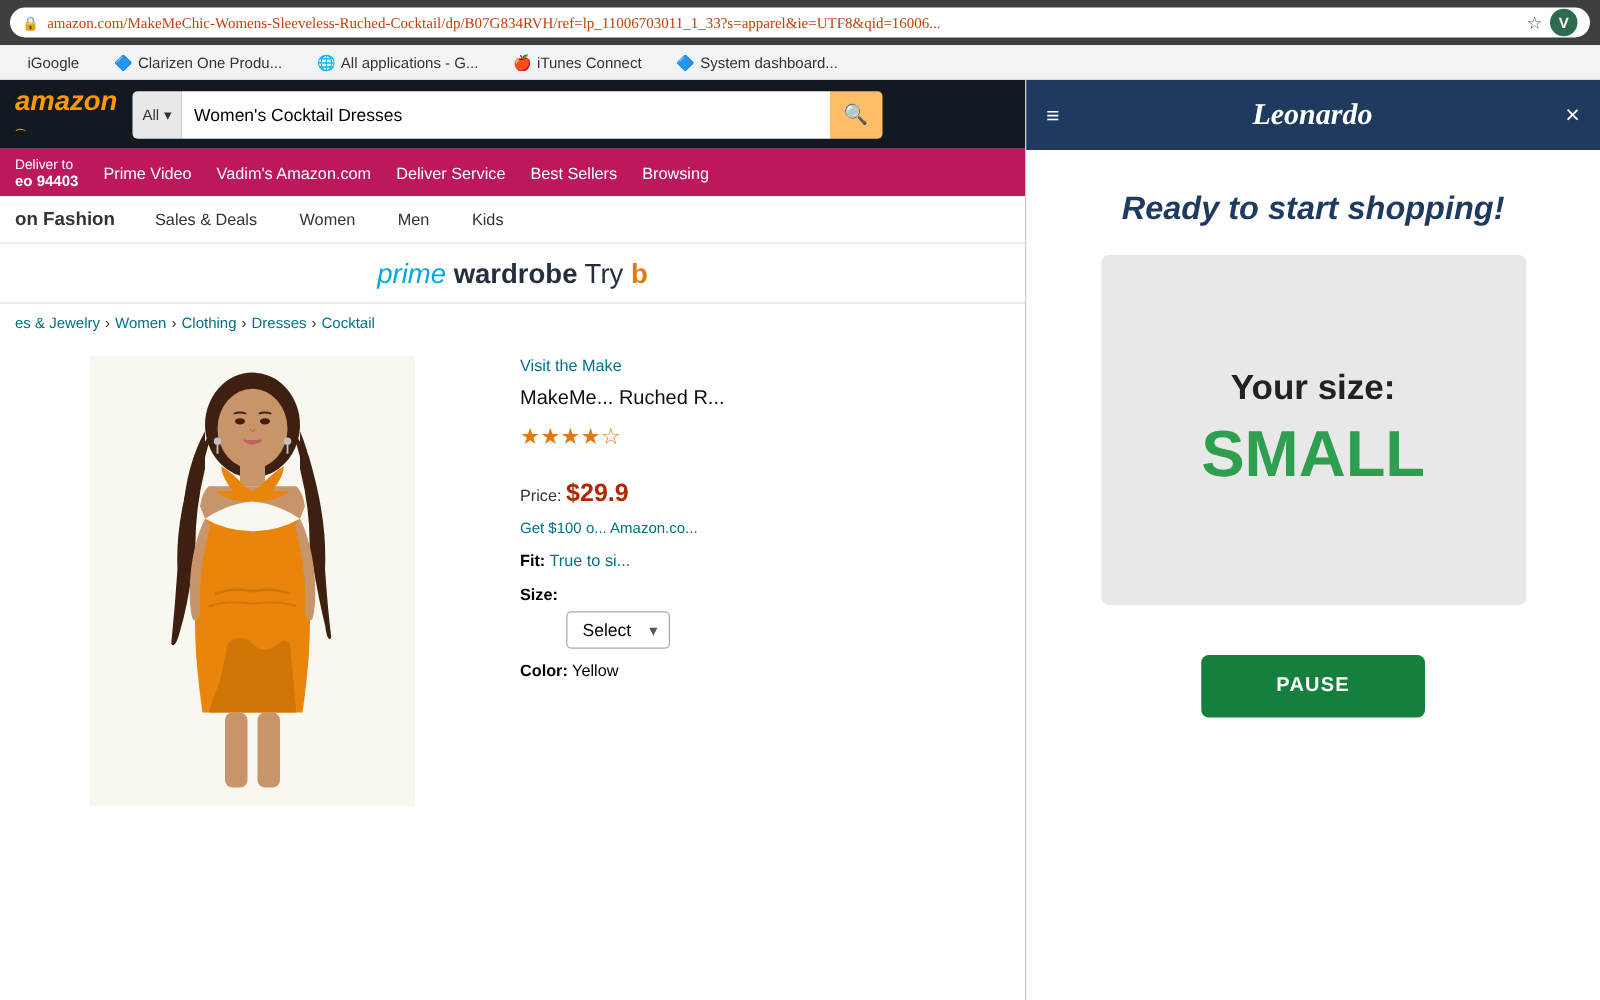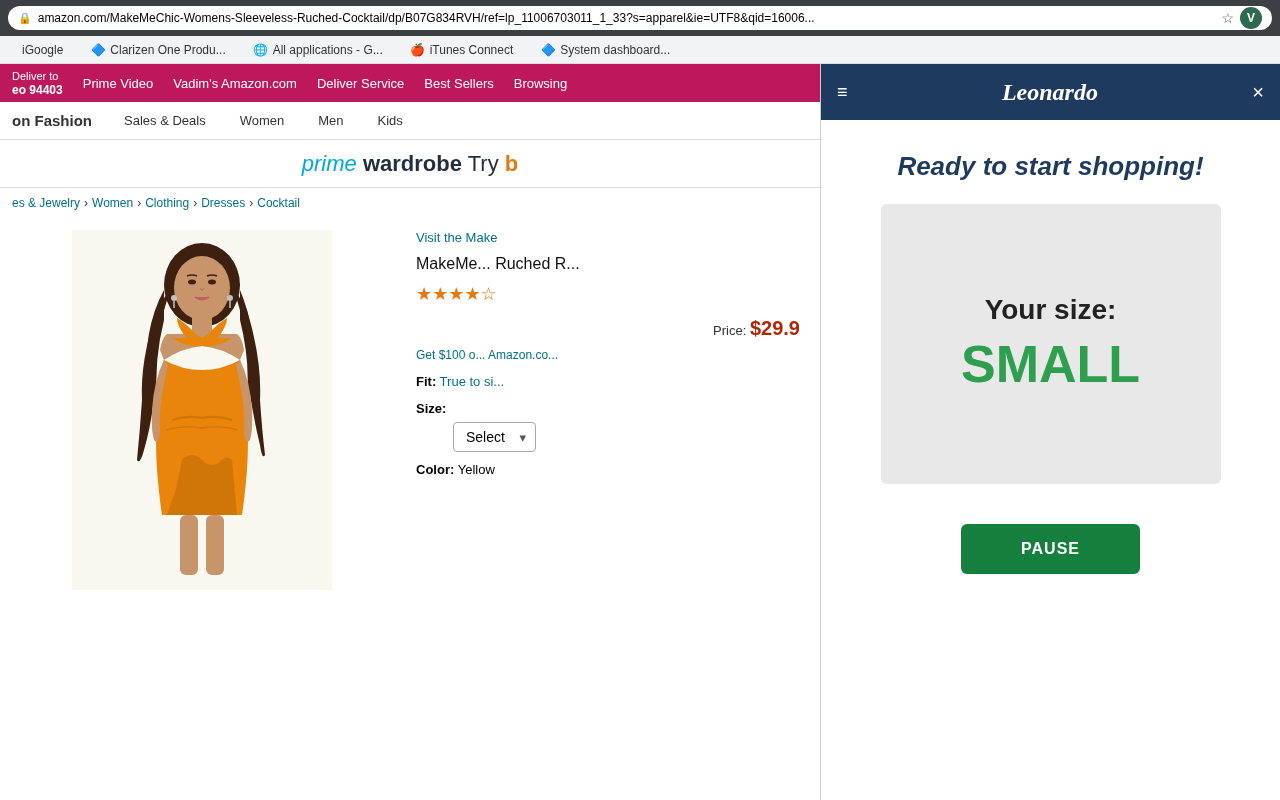--- a/index.html
+++ b/index.html
@@ -20,21 +20,21 @@
       border-radius: 12px;
       height: 24px;
       display: flex;
       align-items: center;
       padding: 0 10px;
       font-size: 12px;
       color: #333;
       gap: 6px;
     }
     .lock-icon { color: #555; font-size: 11px; }
-    .address-text { flex: 1; color: #000000; font-size: 12px; }
+    .address-text { flex: 1; color: #c2410c; font-size: 12px; font-family: Liberation Serif, serif; }
     .star-icon { color: #555; font-size: 14px; }
     .extension-icon {
       width: 22px; height: 22px;
       background: #2d6a4f;
       border-radius: 50%;
       display: flex; align-items: center; justify-content: center;
       color: #fff; font-size: 12px; font-weight: bold;
     }
 
     
@@ -180,21 +180,21 @@
       align-items: flex-start;
       justify-content: center;
     }
     .product-info {
       flex: 1;
       padding: 0 8px;
     }
     .visit-store { font-size: 13px; color: #007185; cursor: pointer; }
     .product-title { font-size: 16px; color: #0f1111; margin: 8px 0; line-height: 1.4; }
     .stars { color: #e47911; font-size: 18px; }
-    .price-row { margin-top: 12px; font-size: 13px; text-align: right; }
+    .price-row { margin-top: 24px; font-size: 13px; }
     .price-label { color: #333; }
     .price-value { color: #B12704; font-size: 20px; font-weight: bold; }
     .credit-offer { font-size: 12px; color: #007185; margin-top: 8px; }
     .fit-row { margin-top: 12px; font-size: 13px; }
     .fit-label { font-weight: bold; }
     .fit-value { color: #007185; }
     .size-row { margin-top: 12px; font-size: 13px; }
     .size-label { font-weight: bold; margin-bottom: 6px; }
     .size-select {
       border: 1px solid #aaa;
@@ -345,20 +345,34 @@
   <span class="bookmark-item">
     <span>🔷</span>
     <span>System dashboard...</span>
   </span>
 </div>
 
 <div style="display: flex; position: relative; width: 1280px; height: 736px;">
 
   <div class="amazon-page">
 
+    <div class="amazon-nav-top">
+      <div class="amazon-logo">
+        <span>amazon</span><br>
+        <span style="font-size:9px; color:#ff9900; font-style:normal;">⌒</span>
+      </div>
+      <div class="search-box">
+        <div class="search-category">
+          <span>All</span>
+          <span>▾</span>
+        </div>
+        <input type="text" class="search-input" value="Women's Cocktail Dresses" style="">
+        <button class="search-btn">🔍</button>
+      </div>
+    </div>
 
     <div class="amazon-nav-secondary">
       <span class="nav-delivery">
         <span style="font-size:11px;">Deliver to</span><br>
         <span style="font-weight:bold;">eo 94403</span>
       </span>
       <span class="nav-item">Prime Video</span>
       <span class="nav-item">Vadim's Amazon.com</span>
       <span class="nav-item">Deliver Service</span>
       <span class="nav-item">Best Sellers</span>

